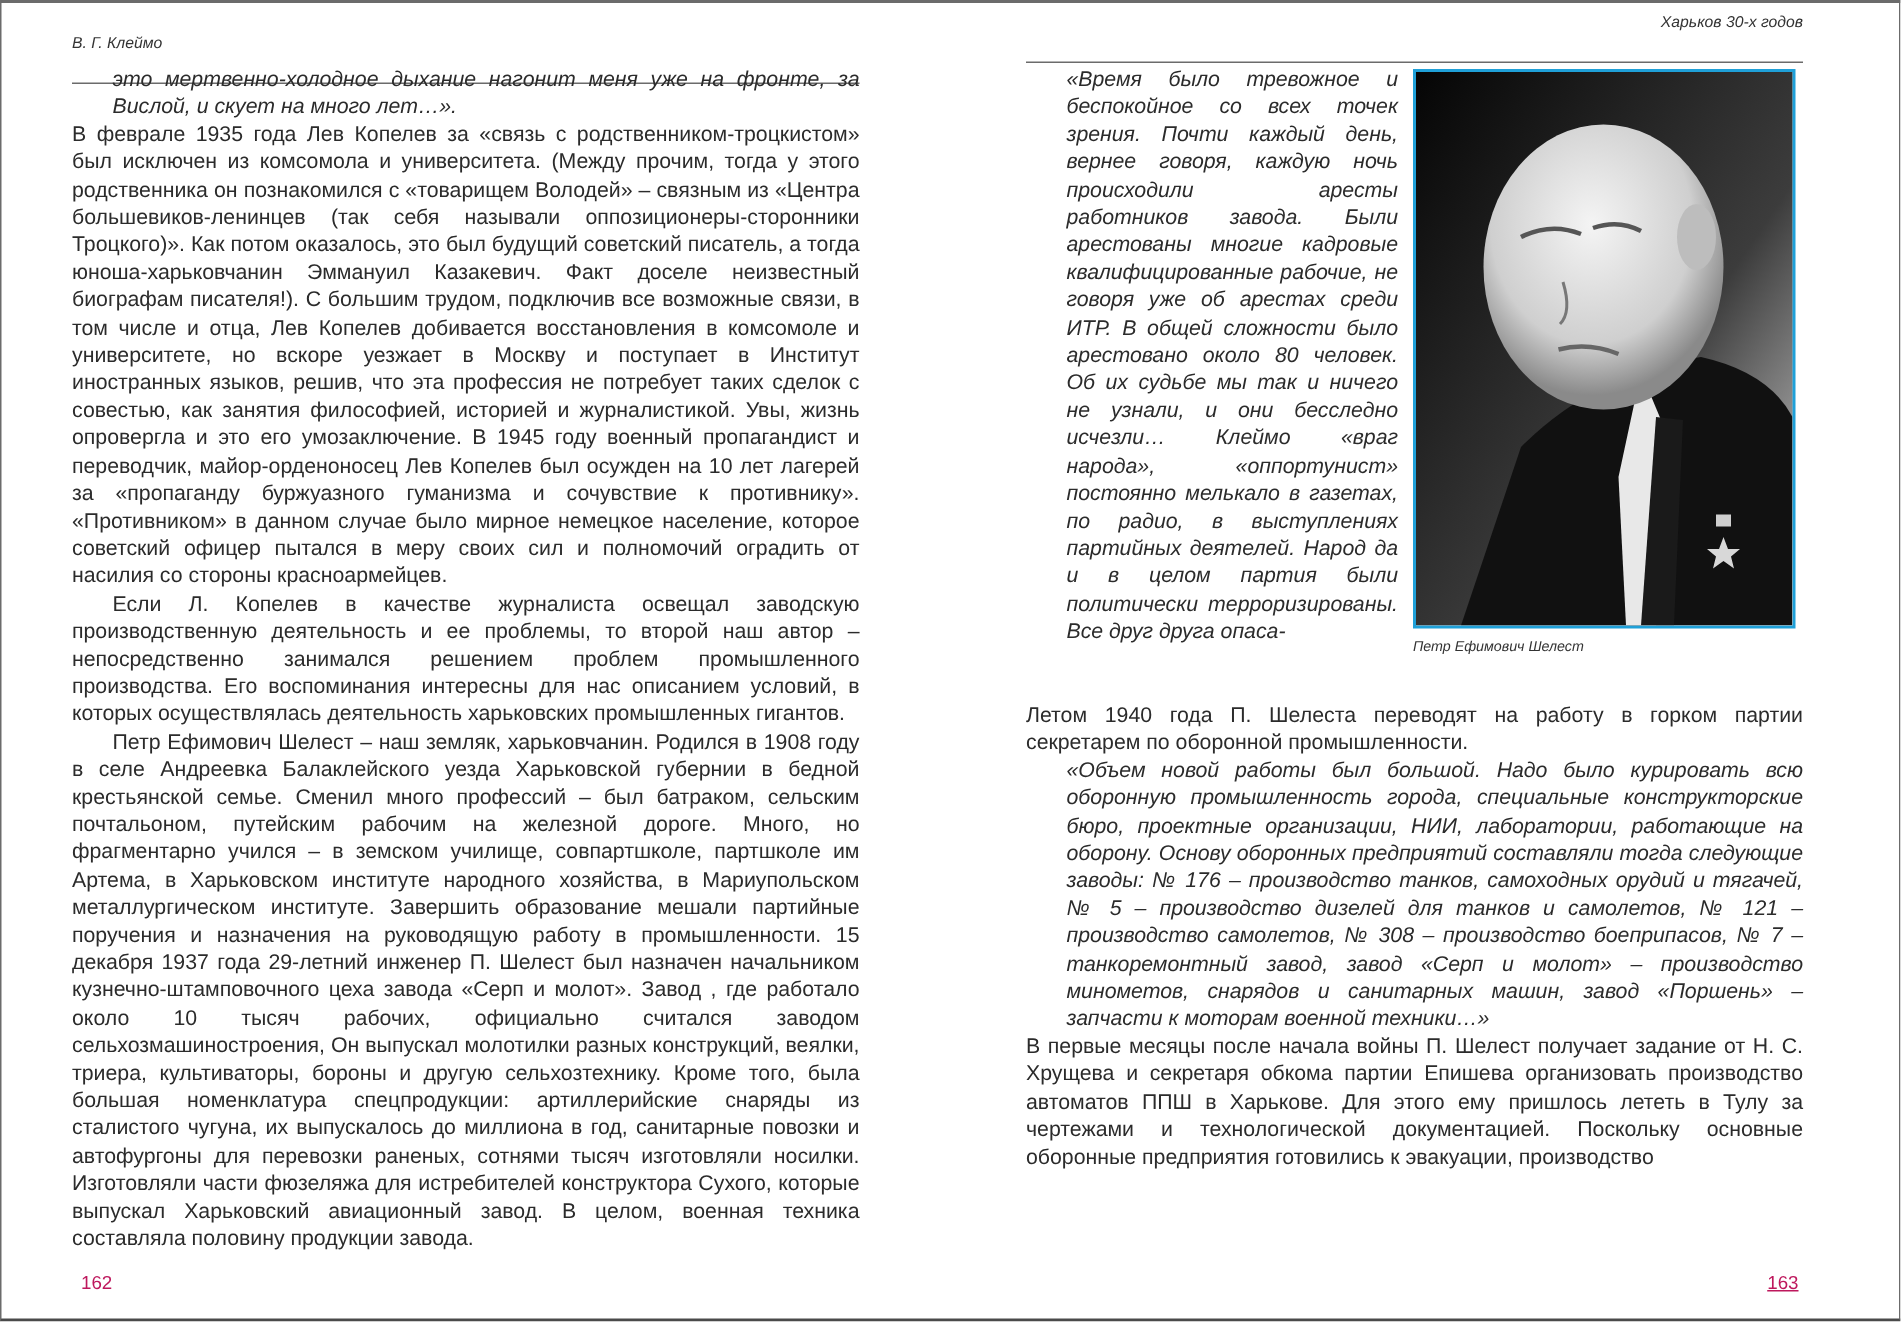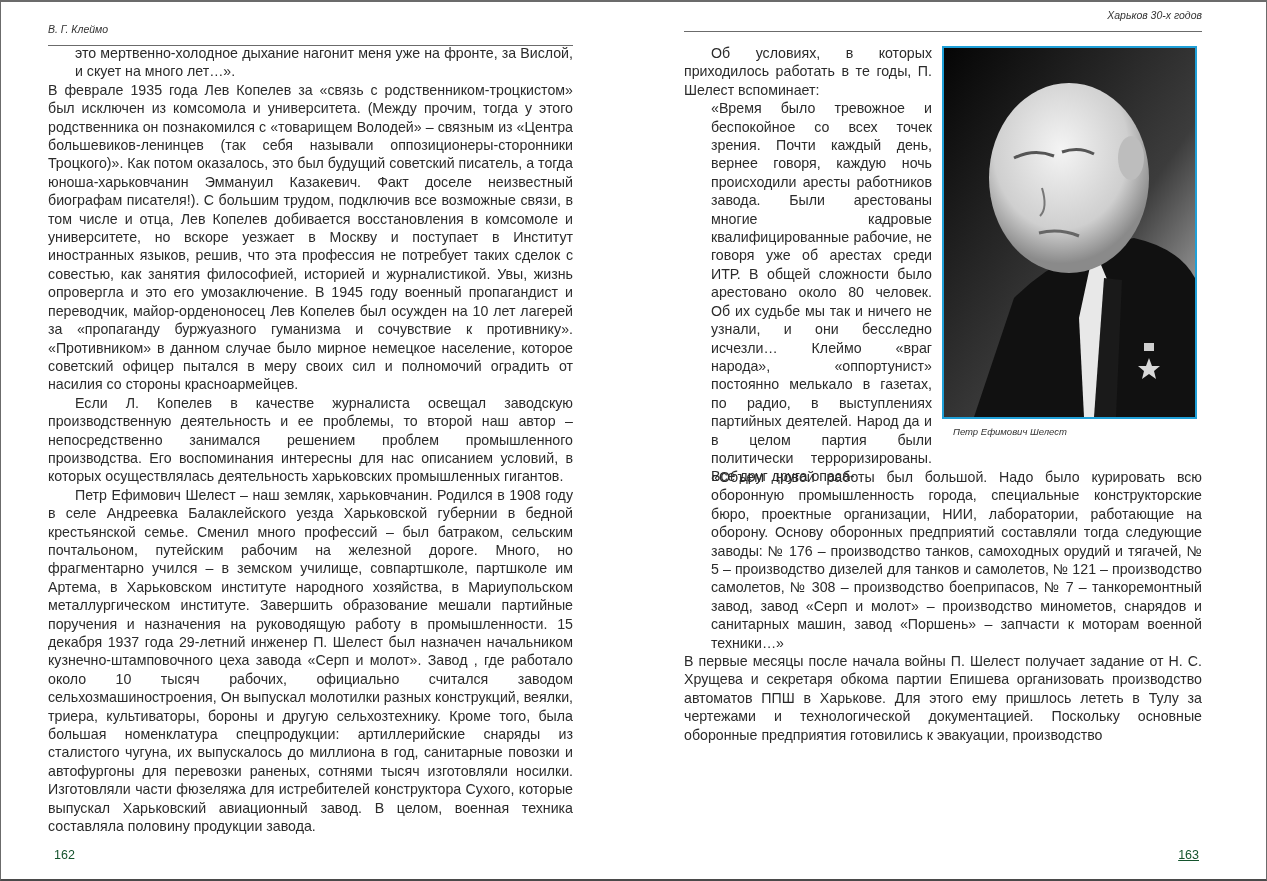--- a/index.html
+++ b/index.html
@@ -10,43 +10,43 @@
   .frame {
     position: absolute; left: 0; top: 0; width: 1267px; height: 881px; box-sizing: border-box;
     border-top: 2px solid #6b6b6b; border-left: 1px solid #6b6b6b; border-right: 1px solid #6b6b6b;
     border-bottom: 2px solid #4a4a4a;
   }
   .page { position: absolute; top: 0; }
   .page.left { left: 48px; width: 525px; }
   .page.right { left: 684px; width: 518px; }
   .runhead {
     position: absolute; top: 10px; font-style: italic; font-size: 10.5px; color: #333; line-height: 11px;
-    border-bottom: 1px solid #6b6b6b; padding-bottom: 10px;
+    border-bottom: 1px solid #6b6b6b; padding-bottom: 20px;
   }
   .left .runhead { left: 0; width: 525px; top: 24px; }
   .right .runhead { left: 0; width: 518px; text-align: right; }
   .body-text { position: absolute; font-size: 14.2px; line-height: 18.4px; text-align: justify; }
   .left .body-text { top: 44px; left: 0; width: 525px; }
   p { margin: 0; }
   .indent { text-indent: 27px; }
-  .quote { padding-left: 27px; }
-  .pagenum { position: absolute; top: 848px; font-size: 12.5px; color: #14532d; }
+  .quote { font-style: italic; padding-left: 27px; }
+  .pagenum { position: absolute; top: 848px; font-size: 12.5px; color: #be185d; }
   .left .pagenum { left: 6px; }
   .right .pagenum { right: 3px; text-decoration: underline; }
 
   
   .right .top-block { position: absolute; top: 44px; left: 0; width: 248px; font-size: 14.2px; line-height: 18.4px; text-align: justify; }
   .right .bottom-block { position: absolute; top: 468px; left: 0; width: 518px; font-size: 14.2px; line-height: 18.4px; text-align: justify; }
   .photo {
     position: absolute; left: 258px; top: 46px; width: 255px; height: 373px; box-sizing: border-box;
     border: 2px solid #1fa0d8;
     background: linear-gradient(160deg, #0d0d0d 0%, #3a3a3a 55%, #bcbcbc 100%);
     overflow: hidden;
   }
-  .caption { position: absolute; left: 258px; top: 426px; font-style: italic; font-size: 9.5px; color: #333; margin-left: 11px; }
+  .caption { position: absolute; left: 258px; top: 426px; font-style: italic; font-size: 9.5px; color: #333; }
   .join-line { font-style: italic; padding-left: 27px; }
 </style>
 </head>
 <body>
 
 <div class="frame"></div>
 
 <div class="page left">
   <div class="runhead">В. Г. Клеймо</div>
   <div class="body-text">
@@ -57,21 +57,20 @@
   </div>
   <div class="pagenum">162</div>
 </div>
 
 <div class="page right">
   <div class="runhead">
     <div>Харьков 30-х годов</div>
   </div>
 
   <div class="top-block">
-    <p class="indent">Об условиях, в которых приходилось работать в те годы, П. Шелест вспоминает:</p>
     <p class="quote">«Время было тревожное и беспокойное со всех точек зрения. Почти каждый день, вернее говоря, каждую ночь происходили аресты работников завода. Были арестованы многие кадровые квалифицированные рабочие, не говоря уже об арестах среди ИТР. В общей сложности было арестовано около 80 человек. Об их судьбе мы так и ничего не узнали, и они бесследно исчезли… Клеймо «враг народа», «оппортунист» постоянно мелькало в газетах, по радио, в выступлениях партийных деятелей. Народ да и в целом партия были политически терроризированы. Все друг друга опаса-</p>
   </div>
 
   <div class="photo">
     <svg width="251" height="369" viewBox="0 0 251 369">
       <defs>
         <radialGradient id="hg" cx="45%" cy="35%" r="60%">
           <stop offset="0%" stop-color="#f4f4f4"></stop>
           <stop offset="70%" stop-color="#cfcfcf"></stop>
           <stop offset="100%" stop-color="#8a8a8a"></stop>
@@ -99,18 +98,19 @@
       <path d="M98 140 Q104 160 96 168" stroke="#777" stroke-width="2" fill="none"></path>
       <path d="M95 185 Q115 180 135 188" stroke="#666" stroke-width="3" fill="none"></path>
 
       <polygon points="205,310 208,318 216,318 210,323 212,331 205,326 198,331 200,323 194,318 202,318" fill="#d8d8d8"></polygon>
       <rect x="200" y="295" width="10" height="8" fill="#cfcfcf"></rect>
     </svg>
   </div>
   <div class="caption">Петр Ефимович Шелест</div>
 
   <div class="bottom-block">
+    <p>Летом 1940 года П. Шелеста переводят на работу в горком партии секретарем по оборонной промышленности.</p>
     <p class="quote">«Объем новой работы был большой. Надо было курировать всю оборонную промышленность города, специальные конструкторские бюро, проектные организации, НИИ, лаборатории, работающие на оборону. Основу оборонных предприятий составляли тогда следующие заводы: № 176 – производство танков, самоходных орудий и тягачей, № 5 – производство дизелей для танков и самолетов, № 121 – производство самолетов, № 308 – производство боеприпасов, № 7 – танкоремонтный завод, завод «Серп и молот» – производство минометов, снарядов и санитарных машин, завод «Поршень» – запчасти к моторам военной техники…»</p>
     <p>В первые месяцы после начала войны П. Шелест получает задание от Н. С. Хрущева и секретаря обкома партии Епишева организовать производство автоматов ППШ в Харькове. Для этого ему пришлось лететь в Тулу за чертежами и технологической документацией. Поскольку основные оборонные предприятия готовились к эвакуации, производство</p>
   </div>
 
   <div class="pagenum">163</div>
 </div>
 
 </body></html>

